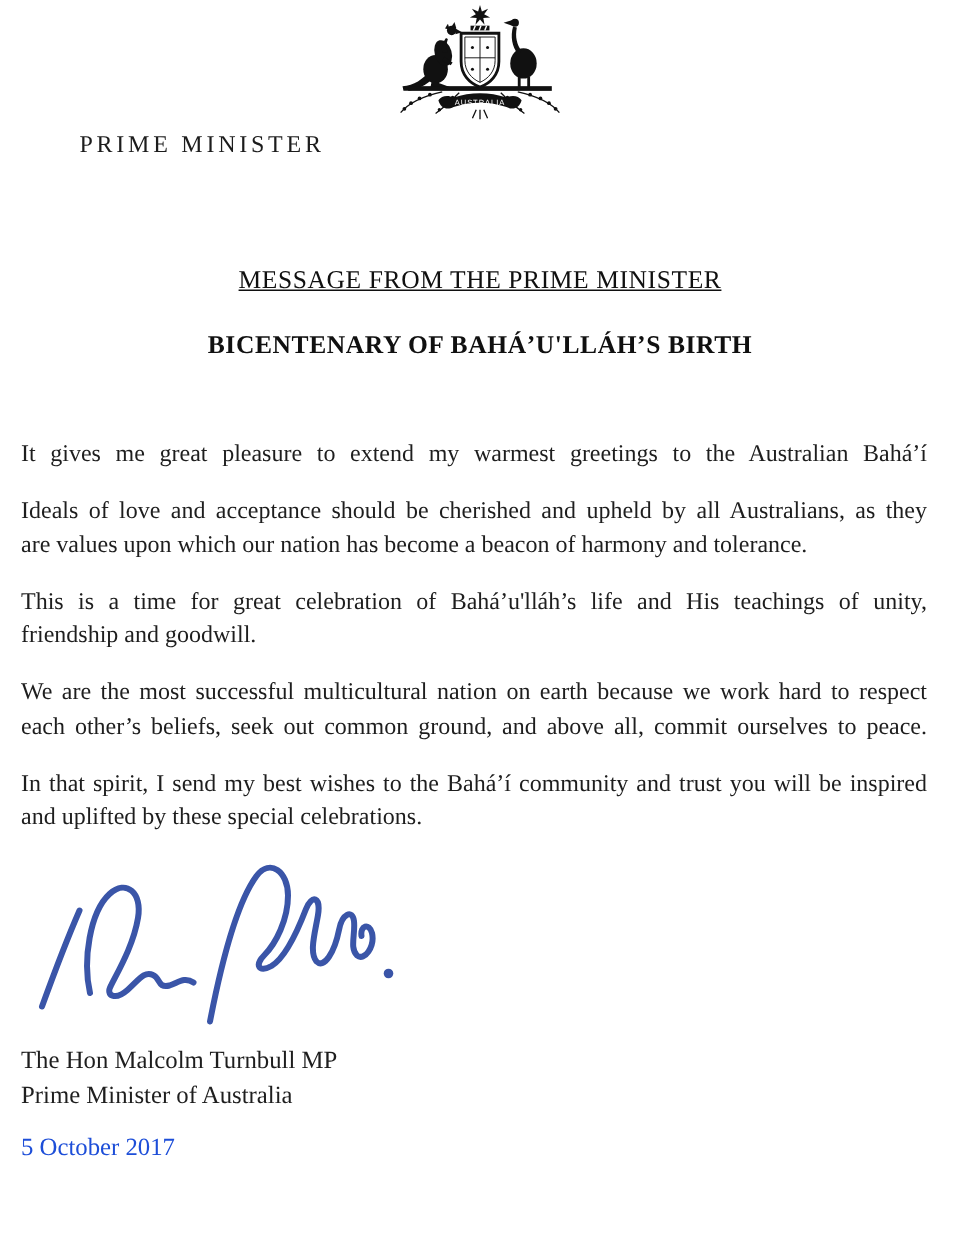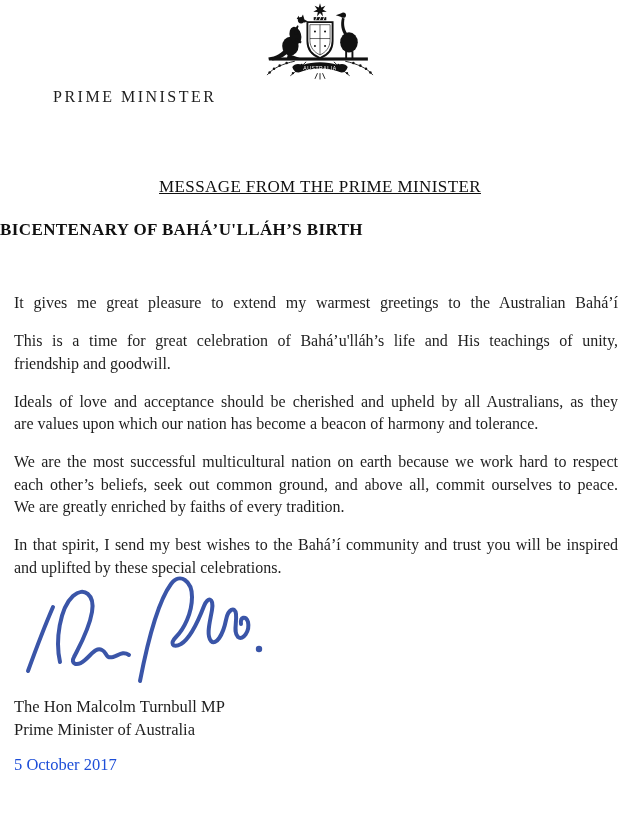--- a/index.html
+++ b/index.html
@@ -18,21 +18,21 @@
     position:absolute; top:88px; left:16px; width:100%;
     text-align:left; font-size:16px; letter-spacing:2.5px; color:#1c1c1c;padding-left:37px;
   }
   .h1 {
     position:absolute; top:177px; left:0; width:100%;
     text-align:center; font-size:17px; font-weight:normal;
     text-decoration:underline; letter-spacing:0.4px; color:#101010;
   }
   .h2 {
     position:absolute; top:220px; left:0; width:100%;
-    font-size:17px; font-weight:bold;
+    text-align:center; font-size:17px; font-weight:bold;
     letter-spacing:0.4px; color:#101010;
   }
   .letter-body {
     position:absolute; top:276px; left:14px; width:604px;
     font-size:16px; line-height:22.3px; color:#1e1e1e;
   }
   .para { margin:16px 0 13px 0; }
   .pline { text-align:justify; text-align-last:justify; }
   .pline.last { text-align-last:left; }
   .signature {
@@ -129,31 +129,30 @@
 
   <div class="h1">MESSAGE FROM THE PRIME MINISTER</div>
 
   <div class="h2">BICENTENARY OF BAHÁ’U'LLÁH’S BIRTH</div>
 
   <div class="letter-body">
       <div class="para">
         <div class="pline">It gives me great pleasure to extend my warmest greetings to the Australian Bahá’í</div>
       </div>
       <div class="para">
+        <div class="pline">Ideals of love and acceptance should be cherished and upheld by all Australians, as they</div>
+        <div class="pline last">are values upon which our nation has become a beacon of harmony and tolerance.</div>
+      </div>
+      <div class="para">
         <div class="pline">This is a time for great celebration of Bahá’u'lláh’s life and His teachings of unity,</div>
         <div class="pline last">friendship and goodwill.</div>
       </div>
       <div class="para">
-        <div class="pline">Ideals of love and acceptance should be cherished and upheld by all Australians, as they</div>
-        <div class="pline last">are values upon which our nation has become a beacon of harmony and tolerance.</div>
-      </div>
-      <div class="para">
         <div class="pline">We are the most successful multicultural nation on earth because we work hard to respect</div>
         <div class="pline">each other’s beliefs, seek out common ground, and above all, commit ourselves to peace.</div>
-        <div class="pline last">We are greatly enriched by faiths of every tradition.</div>
       </div>
       <div class="para">
         <div class="pline">In that spirit, I send my best wishes to the Bahá’í community and trust you will be inspired</div>
         <div class="pline last">and uplifted by these special celebrations.</div>
       </div>
     </div>
 
   <svg class="signature" width="250" height="115" viewBox="18 574 250 115" aria-hidden="true">
     <g fill="none" stroke="#3a55a8" stroke-width="4" stroke-linecap="round" stroke-linejoin="round">
       <path d="M28,671 C36,649 46,623 53,607"></path>

